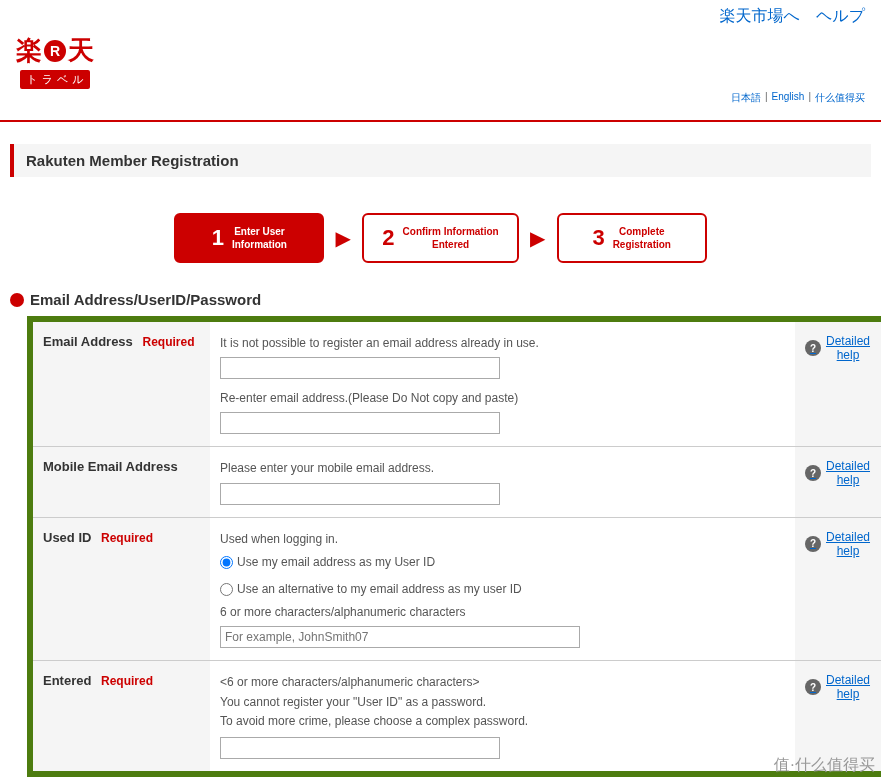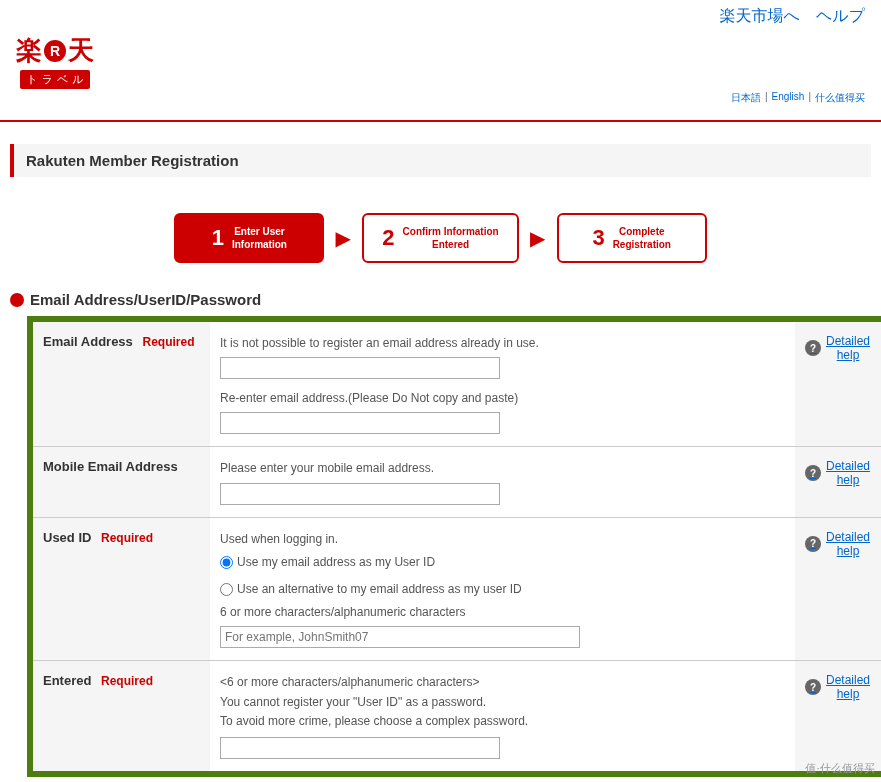--- a/index.html
+++ b/index.html
@@ -47,21 +47,21 @@
 
     
     .form-input { display: block; width: 280px; height: 22px; border: 1px solid #aaa; padding: 2px 4px; font-size: 12px; margin-top: 4px; }
     .form-input-wide { display: block; width: 360px; height: 22px; border: 1px solid #aaa; padding: 2px 4px; font-size: 12px; margin-top: 4px; }
 
     
     .radio-label { display: flex; align-items: center; gap: 4px; font-size: 12px; color: #555; margin: 4px 0; cursor: pointer; }
     .radio-label input { margin: 0; }
 
     
-    .watermark { position: fixed; bottom: 6px; right: 6px; font-size: 11px; color: #999; }
+    .watermark { position: fixed; bottom: 6px; right: 6px; font-size: 16px; color: #999; }
   </style>
 </head>
 <body>
 
 <div>
   <div class="header-top">
     <a>楽天市場へ</a>
     <a>ヘルプ</a>
   </div>
 

